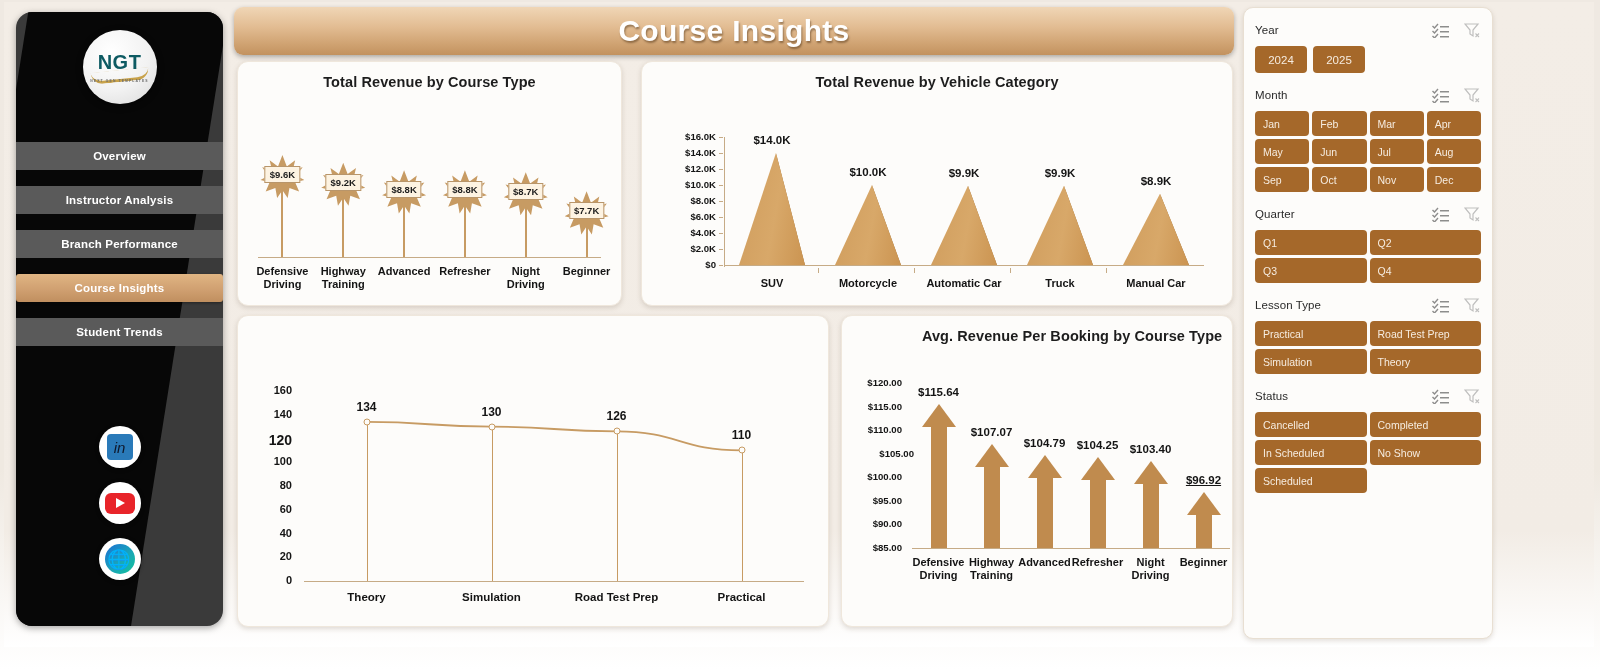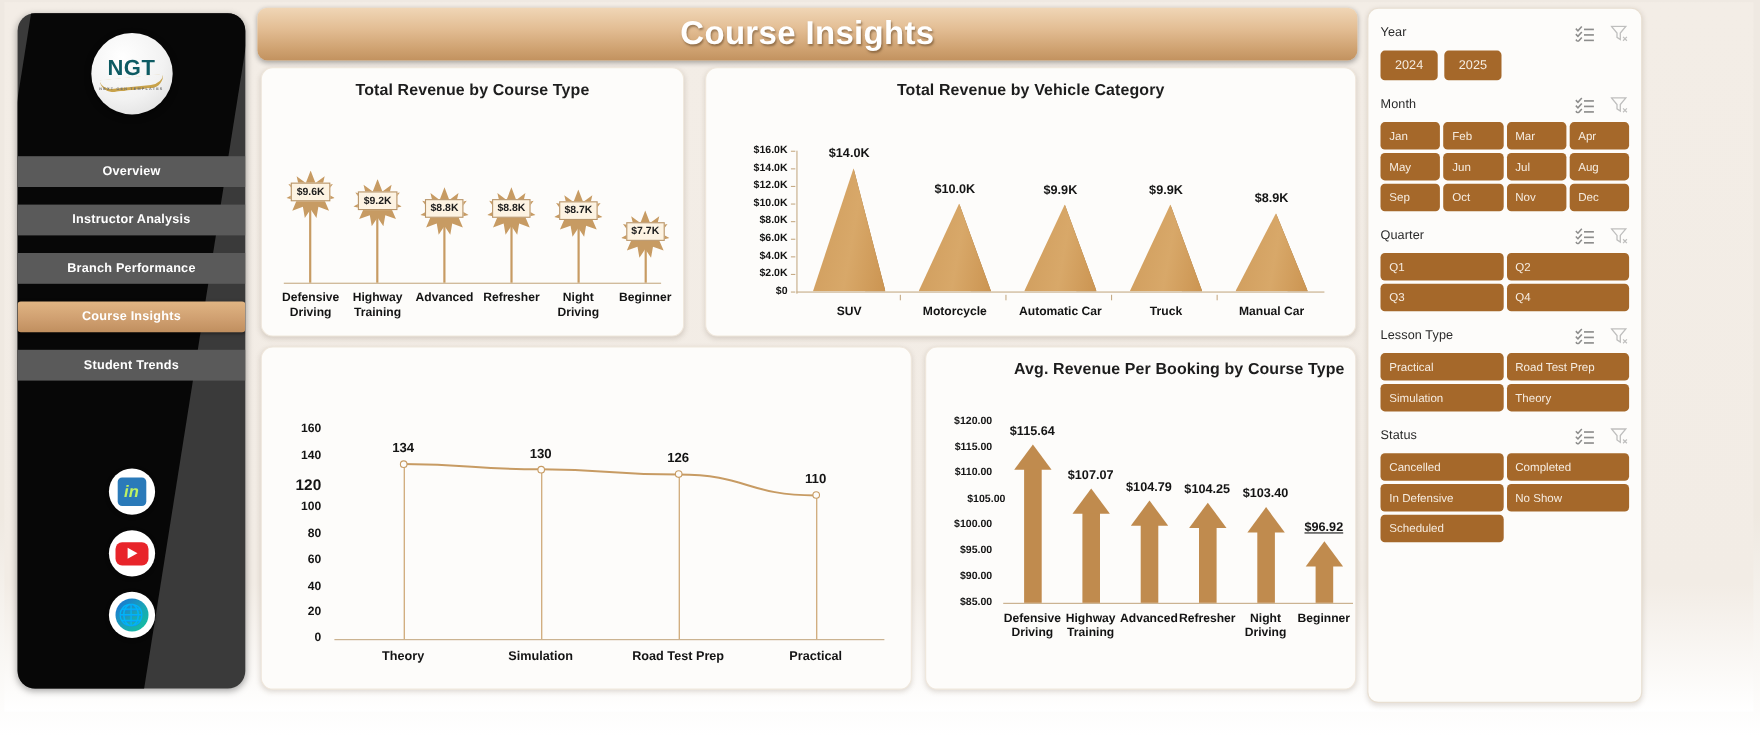--- a/index.html
+++ b/index.html
@@ -81,21 +81,21 @@
     position: absolute; left: 0; bottom: 46px; width: 100%;
     display: flex; flex-direction: column; align-items: center; gap: 14px;
   }
   .social {
     width: 42px; height: 42px; border-radius: 50%;
     background: #ffffff; display: flex; align-items: center; justify-content: center;
     box-shadow: 0 1px 4px rgba(0,0,0,.4); cursor: pointer;
   }
   .li-box {
     width: 26px; height: 26px; border-radius: 4px; background: #2a7ab9;
-    color: #bef264; font-size: 15px; font-weight: bold; font-style: italic;
+    color: #0f172a; font-size: 15px; font-weight: normal; font-style: italic;
     display: flex; align-items: center; justify-content: center; line-height: 1;
   }
   .yt-box {
     width: 30px; height: 21px; border-radius: 6px; background: #e8242a;
     display: flex; align-items: center; justify-content: center;
   }
   .yt-tri {
     width: 0; height: 0; border-left: 9px solid #fff;
     border-top: 5.5px solid transparent; border-bottom: 5.5px solid transparent;
     margin-left: 2px;
@@ -589,21 +589,21 @@
                 </svg></div>
               <div class="icon-btn" style=""><svg width="17" height="15" viewBox="0 0 17 15">
       <path d="M1 1 H14 L9 7 V13 L6 11 V7 Z" stroke="#9a9a9a" stroke-width="1.2" fill="none"></path>
       <path d="M11.5 10.5 L15 14 M15 10.5 L11.5 14" stroke="#9a9a9a" stroke-width="1.1"></path>
                 </svg></div>
             </div>
           </div>
           <div class="slicer-grid g2" style="">
             <div class="chip" style="">Cancelled</div>
             <div class="chip" style="">Completed</div>
-            <div class="chip" style="">In Defensive</div>
+            <div class="chip" style="">In Scheduled</div>
             <div class="chip" style="">No Show</div>
             <div class="chip" style="">Scheduled</div>
           </div>
         </div>
       </div>
 
 </div>
 </div>
 
 </body></html>

